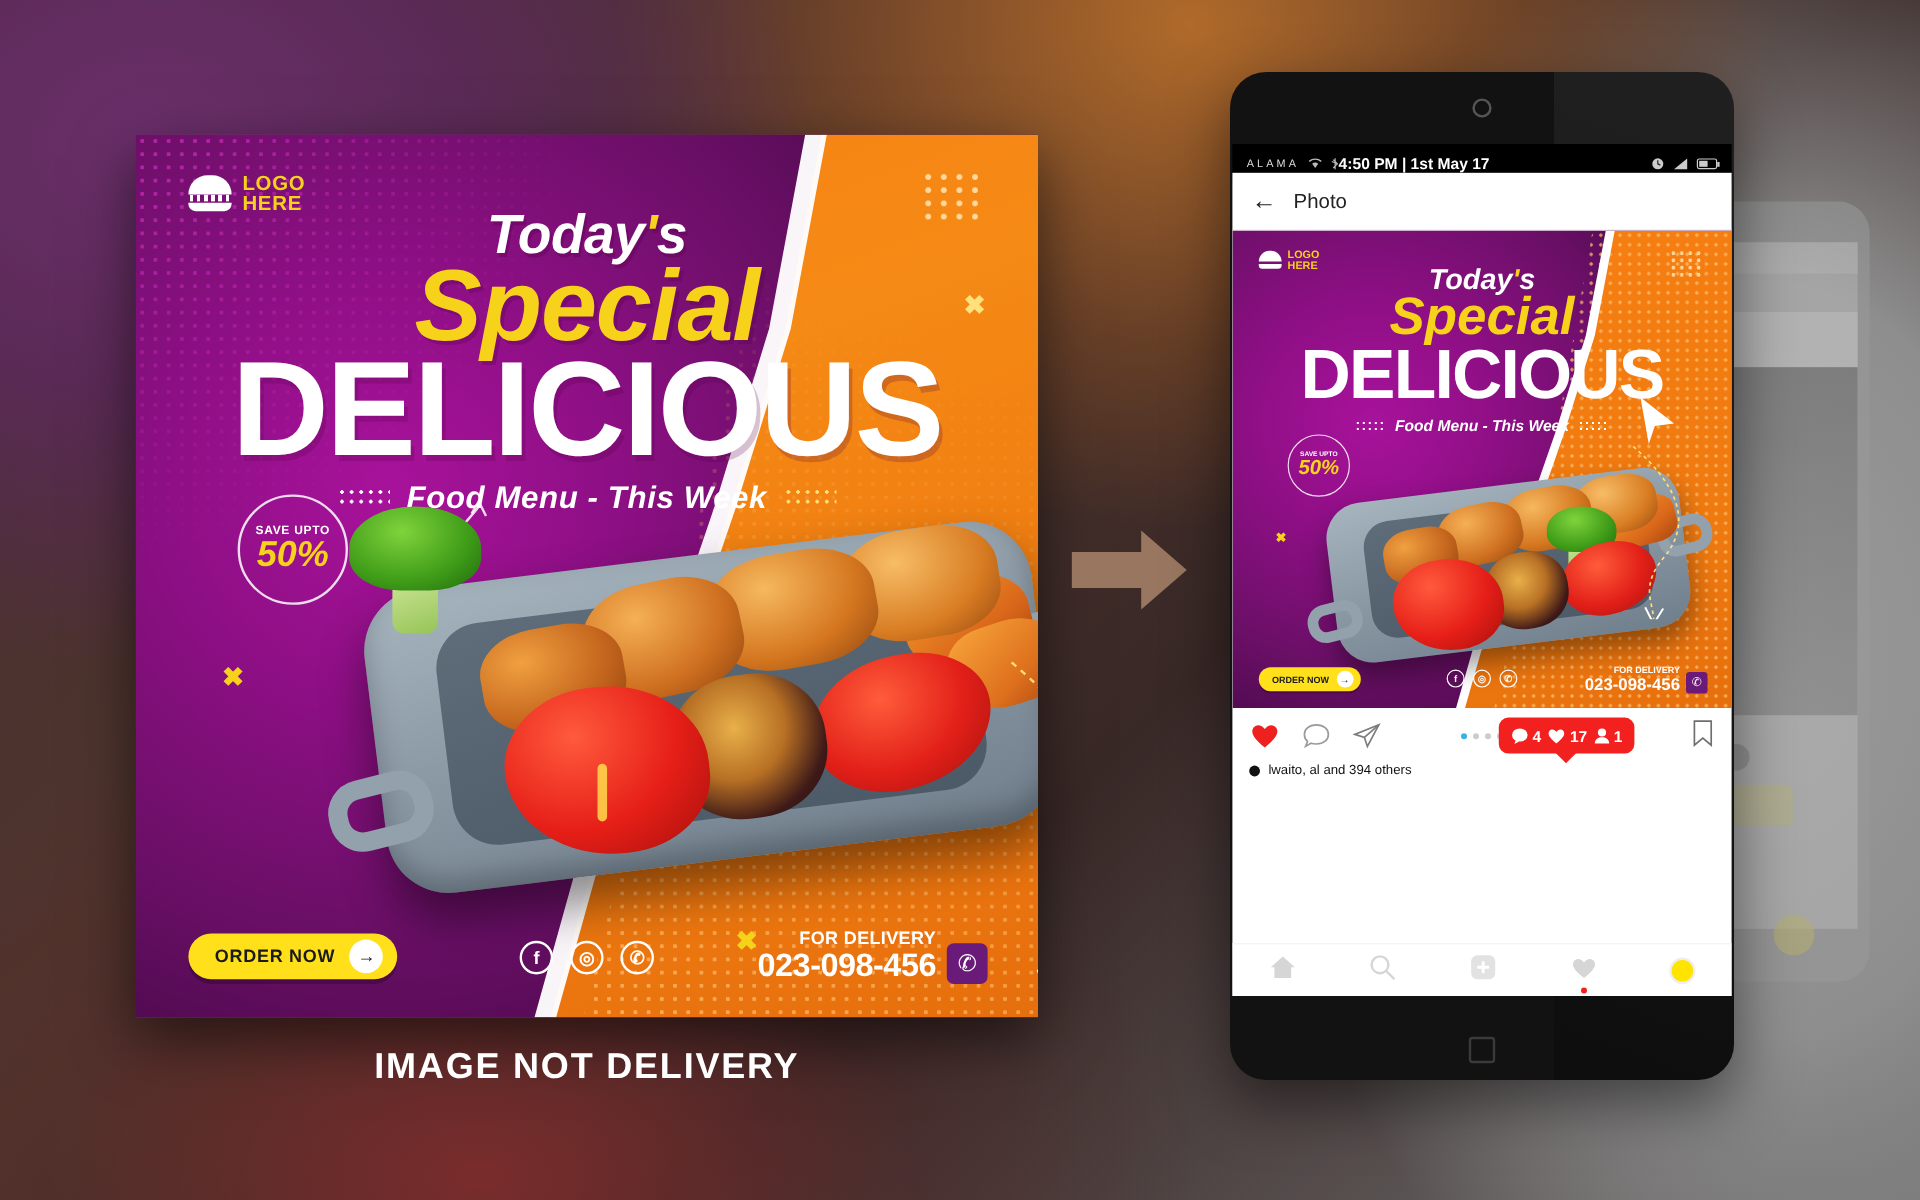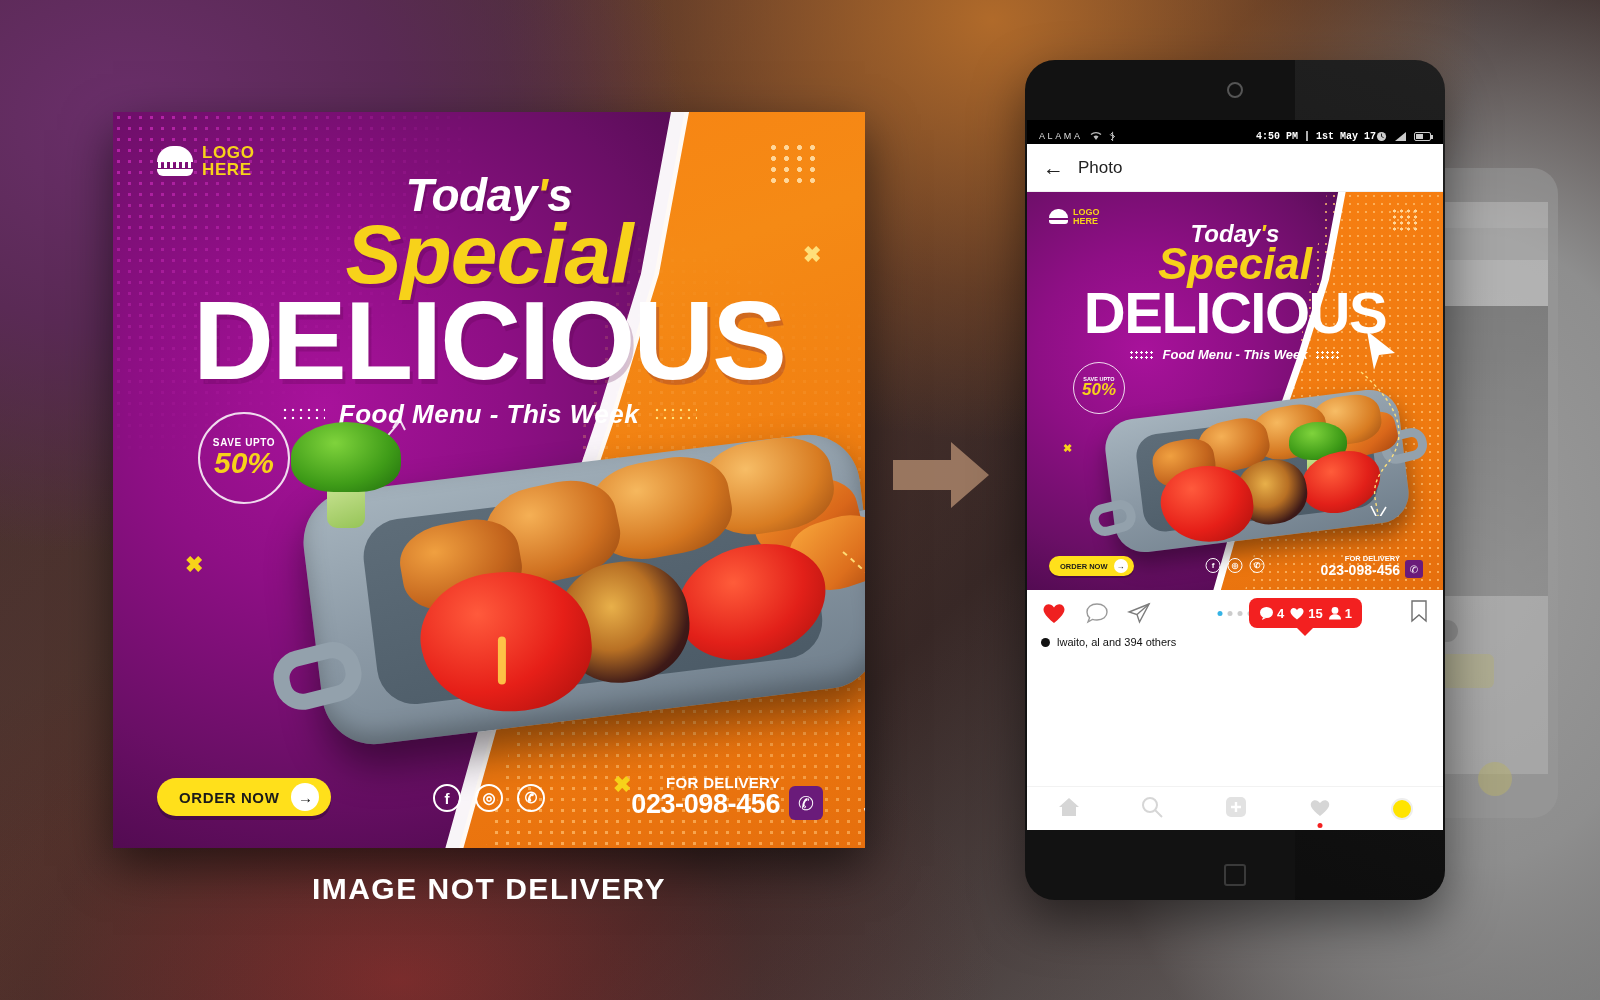--- a/index.html
+++ b/index.html
@@ -143,21 +143,21 @@
   .phone{position:absolute;left:1025px;top:60px;width:420px;height:840px;background:#121212;
     border-radius:30px;box-shadow:0 20px 50px rgba(0,0,0,.5);}
   .phone .glare{position:absolute;right:0;top:0;width:150px;height:100%;
     background:linear-gradient(200deg, rgba(255,255,255,.06), rgba(0,0,0,.25));border-radius:0 30px 30px 0;}
   .cam{position:absolute;left:50%;transform:translateX(-50%);top:22px;width:16px;height:16px;
     border-radius:50%;border:2px solid #555;}
   .statusbar{position:absolute;left:2px;right:2px;top:60px;height:32px;background:#000;display:flex;
     align-items:center;padding:0 12px;color:#ddd;font-size:9.5px;}
   .sb-left{display:flex;align-items:center;gap:7px;}
   .carrier{letter-spacing:2.6px;font-size:9px;}
-  .sb-mid{flex:1;text-align:right;font-size:10px;font-weight:bold;color:#fff;font-family:Liberation Mono, monospace;}
+  .sb-mid{flex:1;text-align:left;font-size:13px;font-weight:bold;color:#fff;}
   .sb-right{display:flex;align-items:center;gap:8px;}
   .batt{width:17px;height:9px;border:1.2px solid #ccc;border-radius:2px;position:relative;}
   .batt:after{content:"";position:absolute;right:-3px;top:2px;width:2px;height:4px;background:#ccc;}
   .batt i{position:absolute;left:1px;top:1px;width:7px;bottom:1px;background:#ccc;display:block;}
   .sig{width:0;height:0;border-left:11px solid transparent;border-bottom:9px solid #ccc;}
   .screen{position:absolute;left:2px;right:2px;top:84px;bottom:70px;background:#fff;overflow:hidden;}
   .app-hdr{height:48px;display:flex;align-items:center;gap:14px;padding:0 16px;border-bottom:1px solid #f0f0f0;}
   .back-ar{font-size:21px;color:#222;line-height:1;}
   .hdr-title{font-size:17px;color:#222;}
   .user-row{height:50px;display:flex;align-items:center;padding:0 16px;gap:12px;border-bottom:1px solid #f1f1f1;}
@@ -519,21 +519,21 @@
           <svg width="15" height="14">
             <ellipse cx="7.5" cy="6.5" rx="6.5" ry="5.5" fill="#fff"></ellipse>
               <path d="M4 11 L3 14 L7 12 Z" fill="#fff"></path>
           </svg>
           <span>4</span>
         </span>
         <span class="seg">
           <svg width="16" height="14">
             <path d="M8 13.5 C1.5 8.5, 0.5 5.5, 2.2 3.2 C4 1, 6.6 1.8, 8 4 C9.4 1.8, 12 1, 13.8 3.2 C15.5 5.5, 14.5 8.5, 8 13.5 Z" fill="#fff"></path>
           </svg>
-          <span>15</span>
+          <span>17</span>
         </span>
         <span class="seg">
           <svg width="14" height="14">
             <circle cx="7" cy="4.4" r="3.4" fill="#fff"></circle>
               <path d="M1 13.5 C1 9.8, 4 8.3, 7 8.3 C10 8.3, 13 9.8, 13 13.5 Z" fill="#fff"></path>
           </svg>
           <span>1</span>
         </span>
       </div>
     </div>

